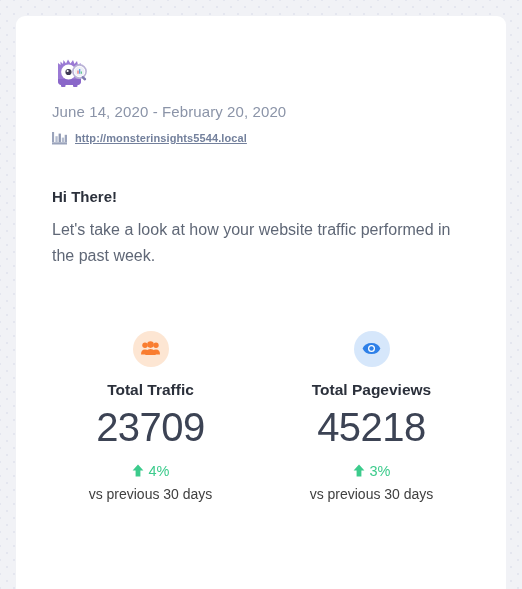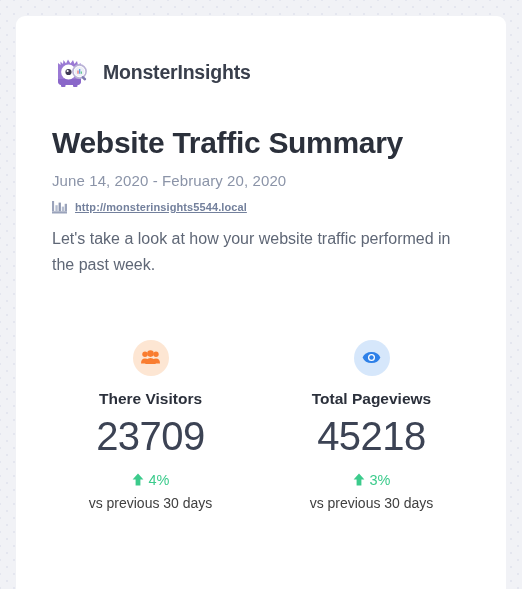--- a/index.html
+++ b/index.html
@@ -178,58 +178,57 @@
         <circle cx="15.6" cy="19" r="1.1" fill="#ffffff"></circle>
 
         <circle cx="27.5" cy="19.5" r="6.6" fill="#ffffff" stroke="#b9b2d6" stroke-width="1.6"></circle>
         <circle cx="27.5" cy="19.5" r="5" fill="#eef0f7"></circle>
         <path d="M25.4 21.8 L25.4 18.6 L26.6 18.6 L26.6 21.8 Z" fill="#f26d6d"></path>
         <path d="M27.1 21.8 L27.1 17.0 L28.3 17.0 L28.3 21.8 Z" fill="#4f9de8"></path>
         <path d="M28.8 21.8 L28.8 19.4 L30.0 19.4 L30.0 21.8 Z" fill="#61c98c"></path>
         <rect x="30.8" y="23.6" width="5.2" height="2.5" rx="1.2" transform="rotate(42 30.8 23.6)" fill="#7f7ab0"></rect>
       </svg>
     </span>
-    <span class="brand-name">MonsterInsights</span>
   </div>
 
   <div class="head-block">
-    <h1 class="page-title">Website Traffic Summary</h1>
     <div class="date-range">June 14, 2020 - February 20, 2020</div>
 
     <div class="site-row">
       <span class="chart-icon">
         <svg width="15" height="14" viewBox="0 0 15 14" xmlns="http://www.w3.org/2000/svg">
           <rect x="0" y="11.3" width="15" height="2.2" fill="#9aa3bb"></rect>
           <rect x="0" y="1" width="2.1" height="10" fill="#9aa3bb"></rect>
           <rect x="3.4" y="5.2" width="2.3" height="6" fill="#b4bccf"></rect>
           <rect x="6.6" y="2.6" width="2.3" height="8.6" fill="#8c96b1"></rect>
           <rect x="9.8" y="6.6" width="2.3" height="4.6" fill="#b4bccf"></rect>
           <rect x="12.7" y="3.8" width="2.3" height="7.4" fill="#9aa3bb"></rect>
         </svg>
       </span>
       <a class="site-link" href="#">http://monsterinsights5544.local</a>
     </div>
 
+    <div class="greeting">Hi There!</div>
     <div class="intro">Let's take a look at how your website traffic performed in the past week.</div>
   </div>
 
   <div class="stats">
 
     <div class="stat-col">
       <div class="stat-icon-wrap icon-visitors">
         <svg width="19" height="15" viewBox="0 0 19 15" xmlns="http://www.w3.org/2000/svg">
           <circle cx="4" cy="4.2" r="2.7" fill="#f97d30"></circle>
           <circle cx="15" cy="4.2" r="2.7" fill="#f97d30"></circle>
           <path d="M0 13.6 Q0 8.6 4 8.6 Q8 8.6 8 13.6 Z" fill="#f97d30"></path>
           <path d="M11 13.6 Q11 8.6 15 8.6 Q19 8.6 19 13.6 Z" fill="#f97d30"></path>
           <circle cx="9.5" cy="3.6" r="3.3" fill="#f97d30"></circle>
           <path d="M4.3 14 Q4.3 7.9 9.5 7.9 Q14.7 7.9 14.7 14 Z" fill="#f97d30"></path>
         </svg>
       </div>
-      <div class="stat-label">There Visitors</div>
+      <div class="stat-label">Total Traffic</div>
       <div class="stat-value">23709</div>
       <div class="stat-delta">
         <span class="arrow-up">
           <svg width="12" height="13" viewBox="0 0 12 13" xmlns="http://www.w3.org/2000/svg">
             <path d="M6 0.6 L11.4 6.4 L8.4 6.4 L8.4 12.4 L3.6 12.4 L3.6 6.4 L0.6 6.4 Z" fill="#3ccb8c"></path>
           </svg>
         </span>
         <span>4%</span>
       </div>
       <div class="stat-compare">vs previous 30 days</div>

